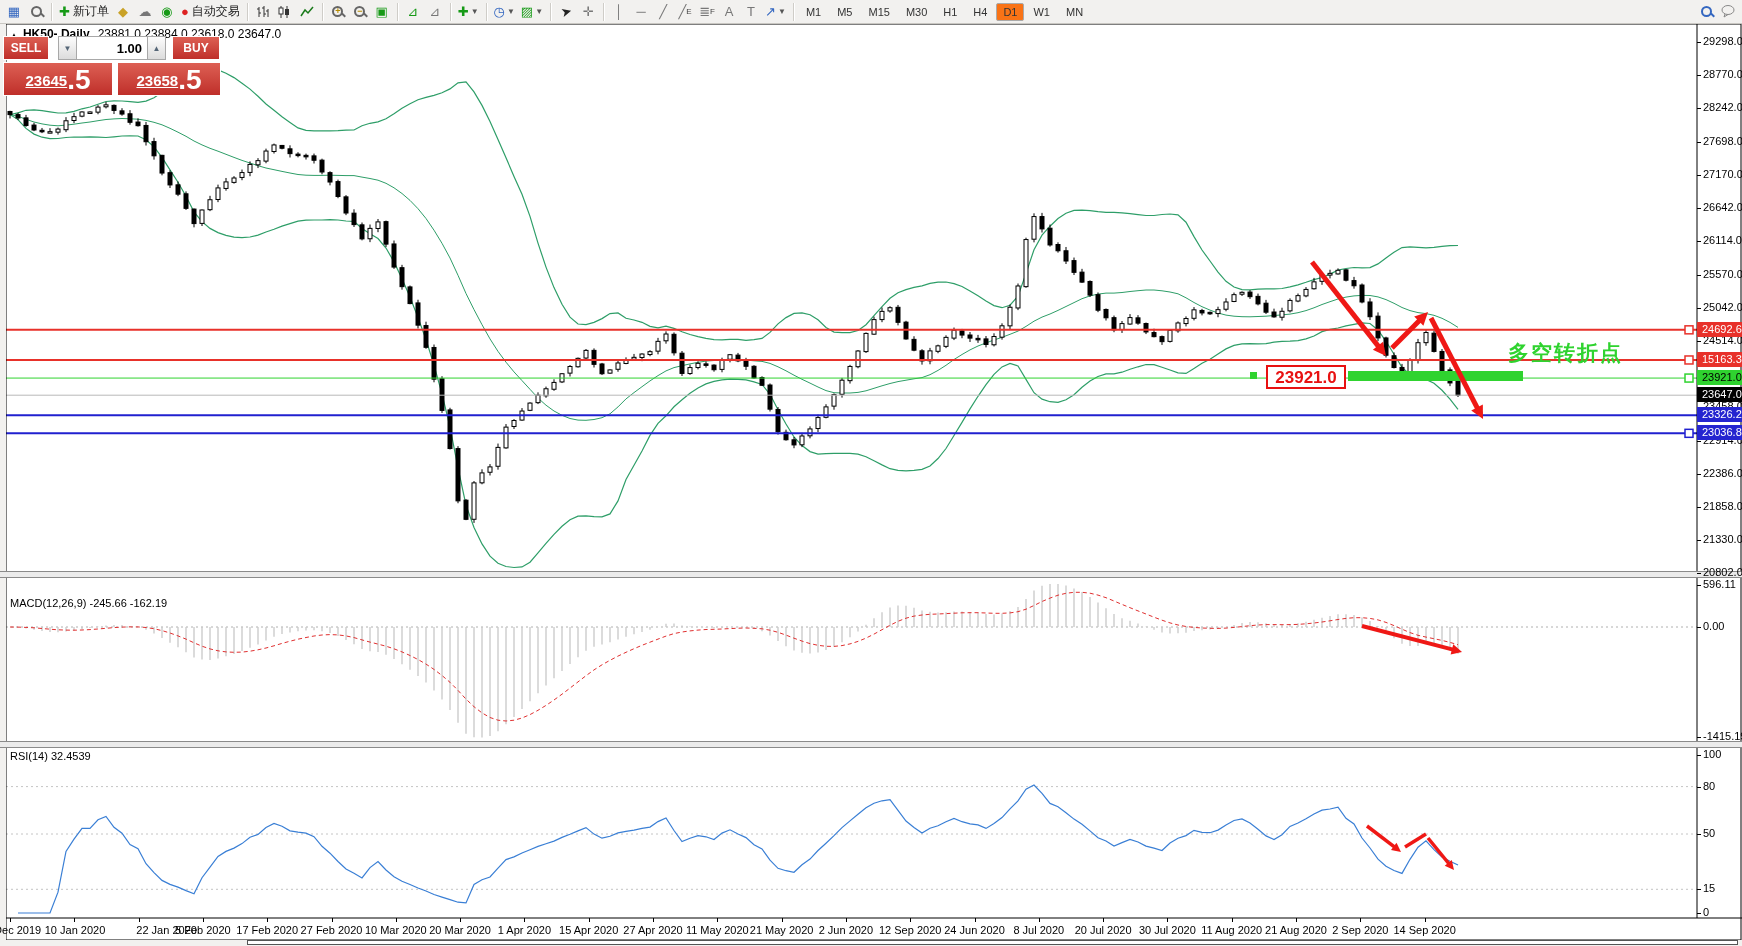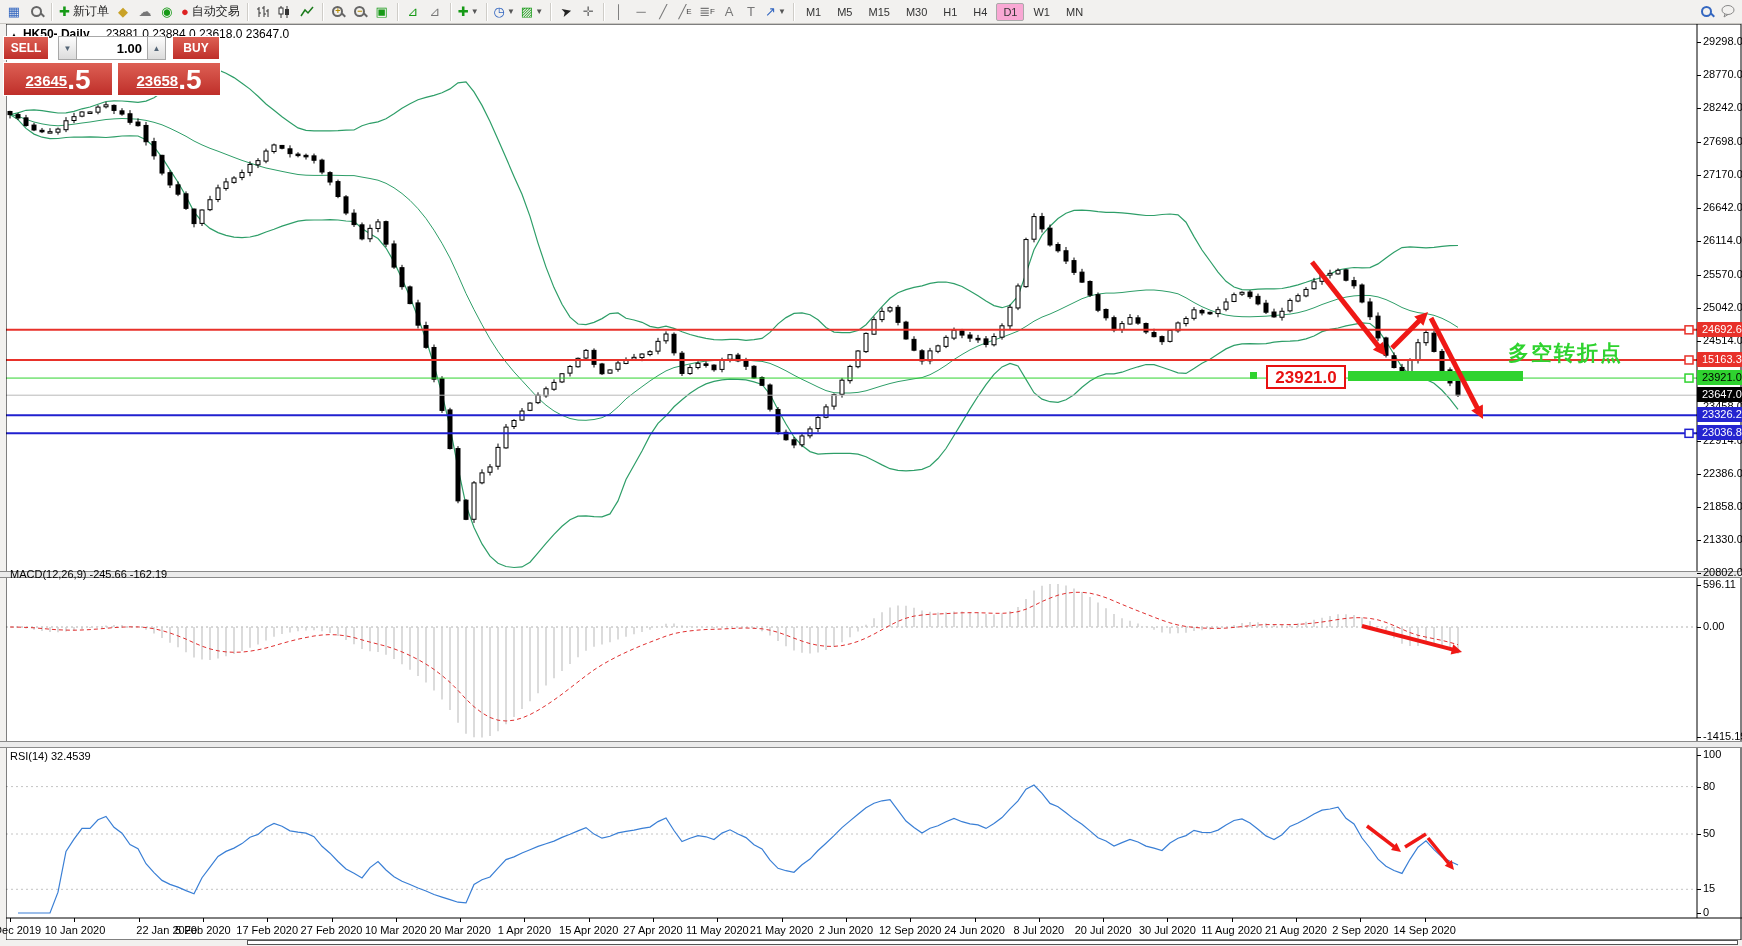--- a/index.html
+++ b/index.html
@@ -10,28 +10,28 @@
            border-bottom:1px solid #c9c7c2;display:flex;align-items:center;padding:0 3px;z-index:6;}
   .tbsep{width:1px;height:18px;background:#cfcdc8;margin:0 4px;box-shadow:1px 0 0 #fff;}
   .tb{height:20px;min-width:22px;display:flex;align-items:center;justify-content:center;
       padding:0 2px;border:1px solid transparent;border-radius:2px;color:#444;font-size:12px;cursor:default;}
   .tb .g{font-size:13px;line-height:13px;}
   .tb .lbl{margin-left:3px;font-size:12px;color:#222;}
   .tb .dd{font-size:8px;color:#555;margin-left:2px;}
   .green{color:#169a16;} .red{color:#d22;} .blue{color:#3467c0;} .gold{color:#c9a227;} .gray{color:#777;}
   .tfb{height:18px;padding:0 6px;display:flex;align-items:center;font-size:11px;color:#333;
        border:1px solid transparent;margin:0 1px;}
-  .tfb.on{background:#f9a8d4;border:1px solid #aaa;border-radius:2px;}
+  .tfb.on{background:#f97316;border:1px solid #aaa;border-radius:2px;}
   .lstrip{position:absolute;left:0;top:24px;width:6px;height:922px;background:#f2f1ef;z-index:2;}
   svg#plot{position:absolute;left:0;top:0;z-index:1;pointer-events:none;}
   .sep{position:absolute;left:0;width:1742px;height:7px;background:#ebebeb;
        border-top:1px solid #8a8a8a;border-bottom:1px solid #8a8a8a;z-index:2;}
   .chart-title{position:absolute;left:10px;top:27px;z-index:5;font-size:12px;color:#000;white-space:nowrap;}
   .chart-title .tri{font-size:8px;margin-right:5px;}
-  .chart-title b{margin-right:16px;}
+  .chart-title b{margin-right:8px;}
   
   .tpanel{position:absolute;left:3px;top:36px;width:220px;z-index:5;}
   .trow1{display:flex;height:24px;}
   .btn-red{background:linear-gradient(#dd6054,#bf2f2a);border:1px solid #fff;color:#fff;
            display:flex;align-items:center;justify-content:center;font-weight:bold;}
   .sellbtn{width:46px;font-size:12px;}
   .buybtn{width:48px;font-size:12px;margin-left:6px;}
   .volwrap{display:flex;margin-left:9px;height:24px;}
   .spin{width:19px;background:linear-gradient(#fdfdfd,#dcdcdc);border:1px solid #a8a8a8;
         display:flex;align-items:center;justify-content:center;font-size:8px;color:#567;}
@@ -638,21 +638,21 @@
         <span class="pp">23645</span>
           <span class="pf">.5</span>
       </div>
       <div class="btn-red pricebox">
         <span class="pp">23658</span>
           <span class="pf">.5</span>
       </div>
     </div>
   </div>
 
-  <div class="ind-label" style="top:568px">MACD(12,26,9) -245.66 -162.19</div>
+  <div class="ind-label" style="top:597px">MACD(12,26,9) -245.66 -162.19</div>
   <div class="ind-label" style="top:750px">RSI(14) 32.4539</div>
 
   <div class="pivot-box">23921.0</div>
   <div class="pivot-text">多空转折点</div>
 
   <div id="axis-main">
       <div class="ptick" style="top: 35px;">29298.0</div>
       <div class="pdash" style="top: 42px;"></div>
       <div class="ptick" style="top: 68px;">28770.0</div>
       <div class="pdash" style="top: 75px;"></div>

